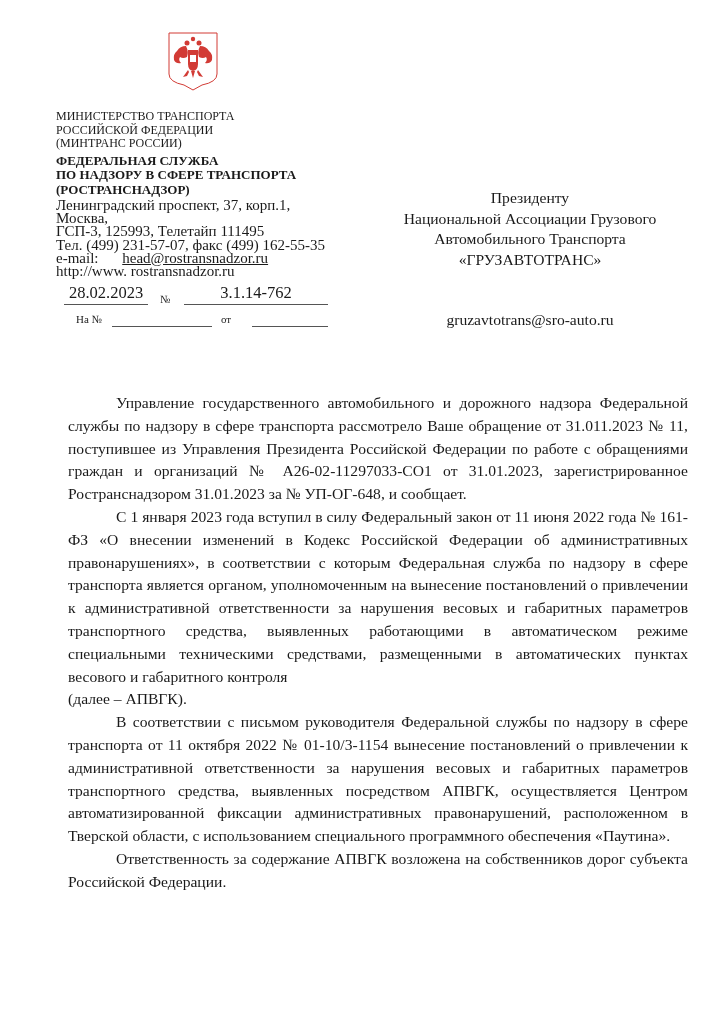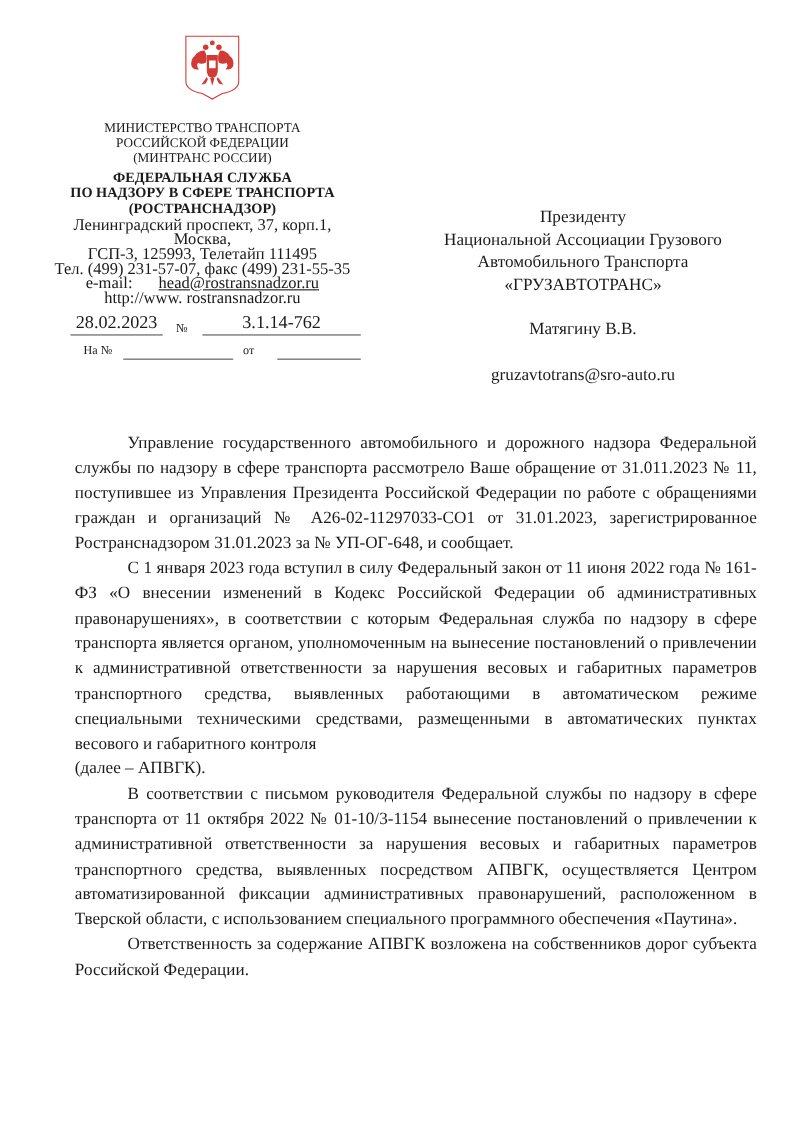--- a/index.html
+++ b/index.html
@@ -1,21 +1,21 @@
 <!DOCTYPE html>
 <html><head>
   <meta charset="utf-8">
   <style>
     html, body { margin: 0; padding: 0; background: #ffffff; }
     body {
       width: 723px; height: 1023px; position: relative; overflow: hidden;
       font-family: "Liberation Serif", "DejaVu Serif", serif; color: #1a1a1a;
     }
     .emblem { position: absolute; left: 166px; top: 30px; width: 54px; height: 62px; }
-    .sender { position: absolute; left: 39px; top: 110px; width: 290px; text-align: center; }
+    .sender { position: absolute; left: 56px; top: 110px; width: 290px; text-align: left; }
     .ministry { font-size: 12px; line-height: 13.5px; }
     .agency { font-size: 13px; font-weight: bold; line-height: 14.5px; margin-top: 3px; }
     .addr { font-size: 15px; line-height: 13.2px; margin-top: 2px; }
     .addr .email-link { text-decoration: underline; padding-left: 20px; }
     .regline { position: absolute; left: 64px; top: 283px; width: 270px; height: 22px; text-decoration: underline; }
     .reg-date { position: absolute; left: 0; bottom: 2px; width: 84px; font-size: 16.5px; text-align: center; }
     .reg-date-line { position: absolute; left: 0; bottom: 0; width: 84px; border-bottom: 1px solid #555; }
     .reg-no-sign { position: absolute; left: 96px; bottom: 0px; font-size: 11px; }
     .reg-num { position: absolute; left: 120px; bottom: 2px; width: 144px; font-size: 16.5px; text-align: center; }
     .reg-num-line { position: absolute; left: 120px; bottom: 0; width: 144px; border-bottom: 1px solid #555; }
@@ -58,21 +58,21 @@
     <div>(МИНТРАНС РОССИИ)</div>
   </div>
   <div class="agency">
     <div>ФЕДЕРАЛЬНАЯ СЛУЖБА</div>
     <div>ПО НАДЗОРУ В СФЕРЕ ТРАНСПОРТА</div>
     <div>(РОСТРАНСНАДЗОР)</div>
   </div>
   <div class="addr">
     <div>Ленинградский проспект, 37, корп.1, Москва,</div>
     <div>ГСП-3, 125993, Телетайп 111495</div>
-    <div>Тел. (499) 231-57-07, факс (499) 231-55-35</div>
+    <div>Тел. (499) 231-57-07, факс (499) 162-55-35</div>
     <div><span>e-mail: </span><span class="email-link">head@rostransnadzor.ru</span></div>
     <div>http://www. rostransnadzor.ru</div>
   </div>
 </div>
 
 <div class="regline">
   <span class="reg-date">28.02.2023</span>
   <span class="reg-date-line"></span>
   <span class="reg-no-sign">№</span>
   <span class="reg-num">3.1.14-762</span>
@@ -85,21 +85,20 @@
   <span class="in-from">от</span>
   <span class="in-line2"></span>
 </div>
 
 <div class="recipient">
   <div>Президенту</div>
   <div>Национальной Ассоциации Грузового</div>
   <div>Автомобильного Транспорта</div>
   <div>«ГРУЗАВТОТРАНС»</div>
   <div class="gap"></div>
-  <div>Матягину В.В.</div>
   <div class="gap"></div>
   <div>gruzavtotrans@sro-auto.ru</div>
 </div>
 
 <div class="body">
   <p>Управление государственного автомобильного и дорожного надзора Федеральной службы по надзору в сфере транспорта рассмотрело Ваше обращение от 31.011.2023 № 11, поступившее из Управления Президента Российской Федерации по работе с обращениями граждан и организаций № А26-02-11297033-СО1 от 31.01.2023, зарегистрированное Ространснадзором 31.01.2023 за № УП-ОГ-648, и сообщает.</p>
   <p style="text-align-last:left">С 1 января 2023 года вступил в силу Федеральный закон от 11 июня 2022 года № 161-ФЗ «О внесении изменений в Кодекс Российской Федерации об административных правонарушениях», в соответствии с которым Федеральная служба по надзору в сфере транспорта является органом, уполномоченным на вынесение постановлений о привлечении к административной ответственности за нарушения весовых и габаритных параметров транспортного средства, выявленных работающими в автоматическом режиме специальными техническими средствами, размещенными в автоматических пунктах весового и габаритного контроля</p>
   <p class="noindent">(далее – АПВГК).</p>
   <p>В соответствии с письмом руководителя Федеральной службы по надзору в сфере транспорта от 11 октября 2022 № 01-10/3-1154 вынесение постановлений о привлечении к административной ответственности за нарушения весовых и габаритных параметров транспортного средства, выявленных посредством АПВГК, осуществляется Центром автоматизированной фиксации административных правонарушений, расположенном в Тверской области, с использованием специального программного обеспечения «Паутина».</p>
   <p>Ответственность за содержание АПВГК возложена на собственников дорог субъекта Российской Федерации.</p>

